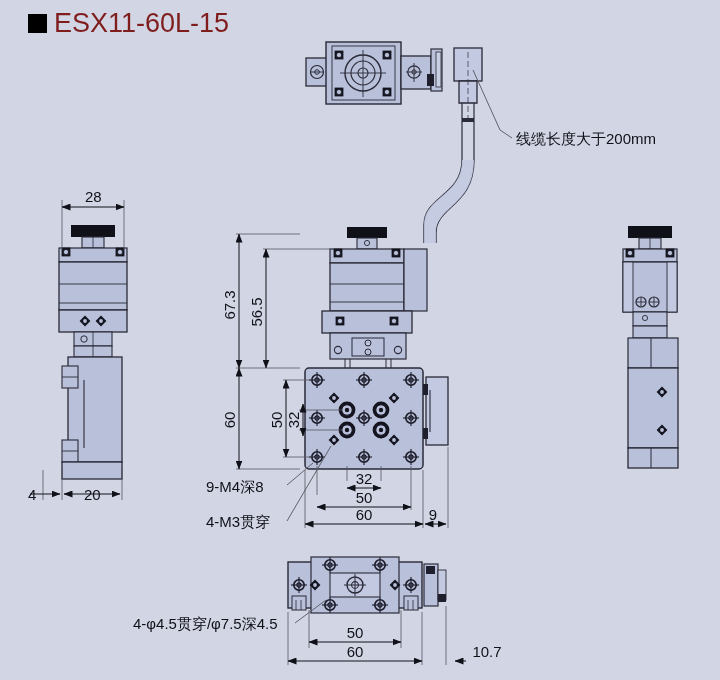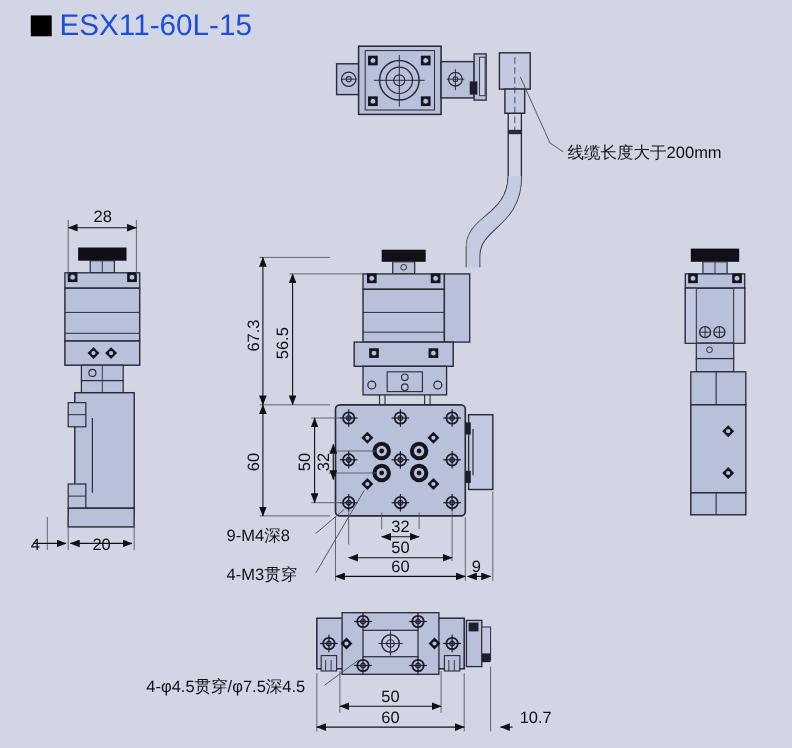--- a/index.html
+++ b/index.html
@@ -12,21 +12,21 @@
   }
   #stage{position:absolute;left:0;top:0;width:720px;height:680px;}
   .title-row{
     position:absolute;left:28px;top:10px;
     display:flex;align-items:center;gap:7px;
   }
   .title-bullet{
     width:19px;height:19px;background:#000;display:block;
   }
   .title-text{
-    font-size:27px;color:#1d4ed8;letter-spacing:0px;
+    font-size:27px;color:#7f1d1d;letter-spacing:0px;
     font-family:"Liberation Sans","DejaVu Sans",sans-serif;
     line-height:1;
   }
   svg{display:block;position:absolute;left:0;top:0;}
   text{font-family:"Liberation Sans","DejaVu Sans",sans-serif;fill:#101018;}
   .dimtxt{font-size:15px;}
   .cntxt{font-size:15px;}
 </style>
 </head>
 <body>

